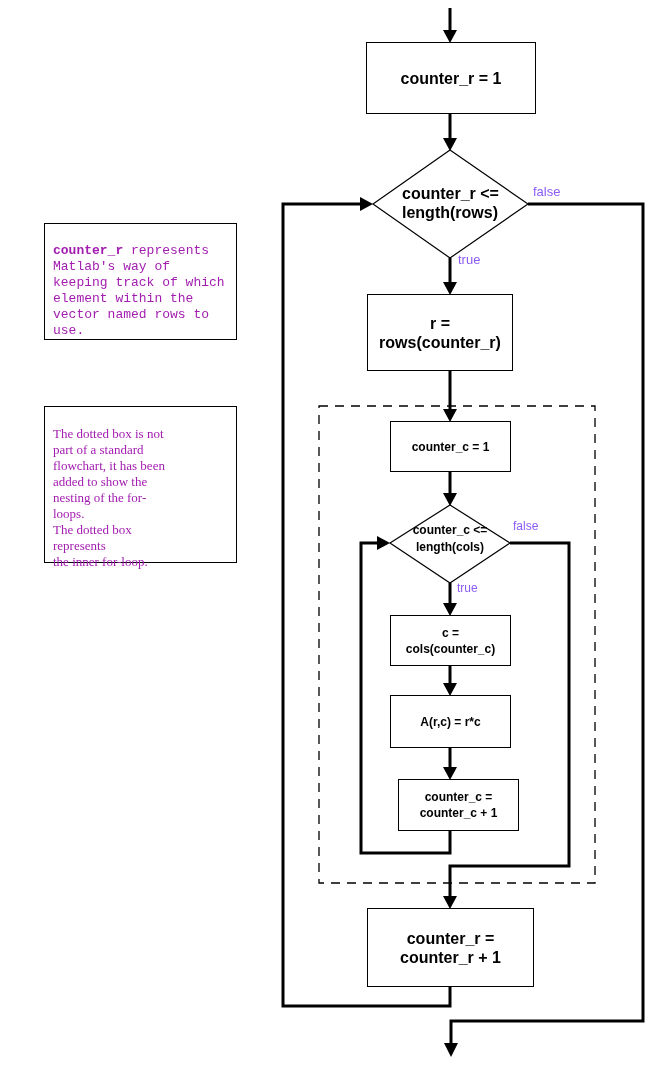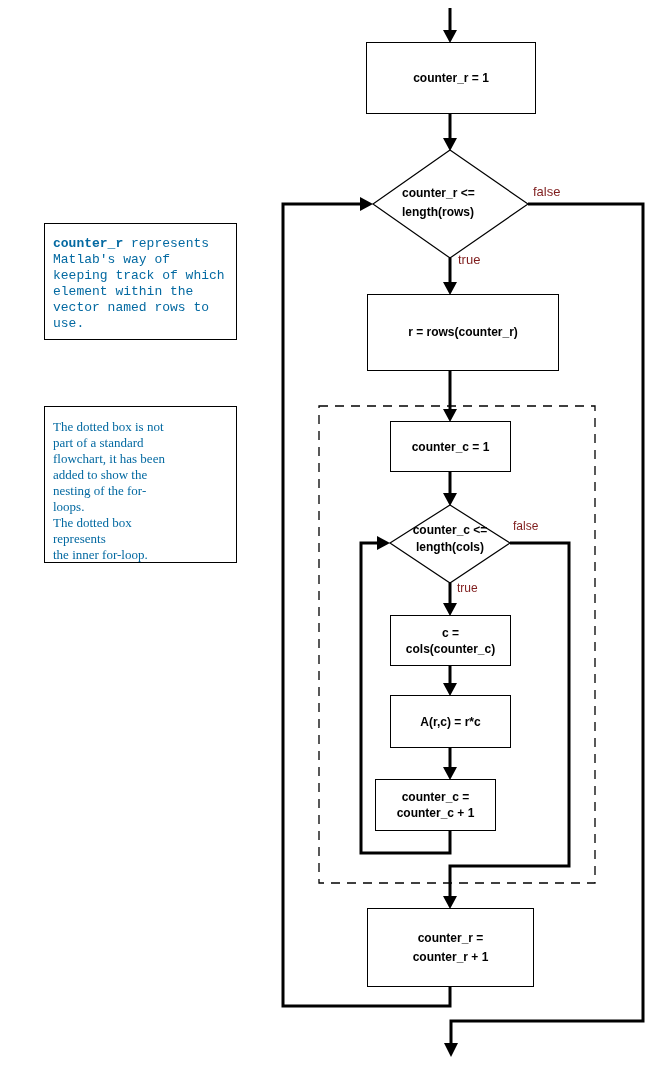--- a/index.html
+++ b/index.html
@@ -8,29 +8,29 @@
     font-family:"Liberation Sans", sans-serif;color:#000;
     overflow:hidden;
   }
   #wires{position:absolute;left:0;top:0;width:669px;height:1071px;}
   .box{
     position:absolute;border:1px solid #000;background:#fff;
     display:flex;align-items:center;justify-content:center;
     text-align:center;font-weight:bold;white-space:pre-line;
     box-sizing:border-box;
   }
-  .f14{font-size:12px;line-height:19px;}
+  .f14{font-size:16px;line-height:19px;}
   .f12{font-size:12px;line-height:16px;}
   .dtext{position:absolute;font-weight:bold;white-space:pre-line;}
-  .lbl{position:absolute;font-size:13px;line-height:15px;color:#7f1d1d;}
+  .lbl{position:absolute;font-size:13px;line-height:15px;color:#8b5cf6;}
   .lbl-sm{font-size:12px;line-height:14px;}
   .note{
     position:absolute;border:1px solid #000;background:#fff;
     font-family:"Liberation Mono", monospace;font-size:13px;line-height:16px;
-    white-space:pre-line;padding:12px 2px 5px 8px;box-sizing:border-box;color:#0369a1;
+    white-space:pre-line;padding:19px 2px 5px 8px;box-sizing:border-box;color:#a21caf;
   }
   .note b{font-weight:bold;}
 </style>
 </head>
 <body>
 
 <div id="canvas">
 
   <svg id="wires" viewBox="0 0 669 1071" xmlns="http://www.w3.org/2000/svg">
 
@@ -96,30 +96,30 @@
 
     <rect x="319" y="406" width="276" height="477" fill="none" stroke="#000" stroke-width="1.3" stroke-dasharray="9 7"></rect>
 
     <polygon points="450,150 528,204 450,258 373,204" fill="#ffffff" stroke="#000" stroke-width="1.2"></polygon>
 
     <polygon points="450,505 510,543 450,583 390,543" fill="#ffffff" stroke="#000" stroke-width="1.2"></polygon>
   </svg>
 
   <div class="box f14" style="left:366px;top:42px;width:170px;height:72px;"><span>counter_r = 1</span></div>
 
-  <div class="box f14" style="left:367px;top:294px;width:192px;height:77px;"><span>r = rows(counter_r)</span></div>
+  <div class="box f14" style="left:367px;top:294px;width:146px;height:77px;"><span>r = rows(counter_r)</span></div>
 
   <div class="box f12" style="left:390px;top:421px;width:121px;height:51px;justify-content:center;"><span>counter_c = 1</span></div>
 
   <div class="box f12" style="left:390px;top:615px;width:121px;height:51px;"><span>c =
 cols(counter_c)</span></div>
 
   <div class="box f12" style="left:390px;top:695px;width:121px;height:53px;"><span>A(r,c) = r*c</span></div>
 
-  <div class="box f12" style="left:375px;top:779px;width:121px;height:52px;"><span>counter_c =
+  <div class="box f12" style="left:398px;top:779px;width:121px;height:52px;"><span>counter_c =
 counter_c + 1</span></div>
 
   <div class="box f14" style="left:367px;top:908px;width:167px;height:79px;text-align:center;"><span>counter_r =
 counter_r + 1</span></div>
 
   <div class="dtext f14" style="left:402px;top:184px;width:130px;text-align:left;"><span>counter_r &lt;=
 length(rows)</span></div>
 
   <div class="dtext" style="left:390px;top:522px;width:120px;text-align:center;font-size:12px;line-height:17px;"><span>counter_c &lt;=
 length(cols)</span></div>

